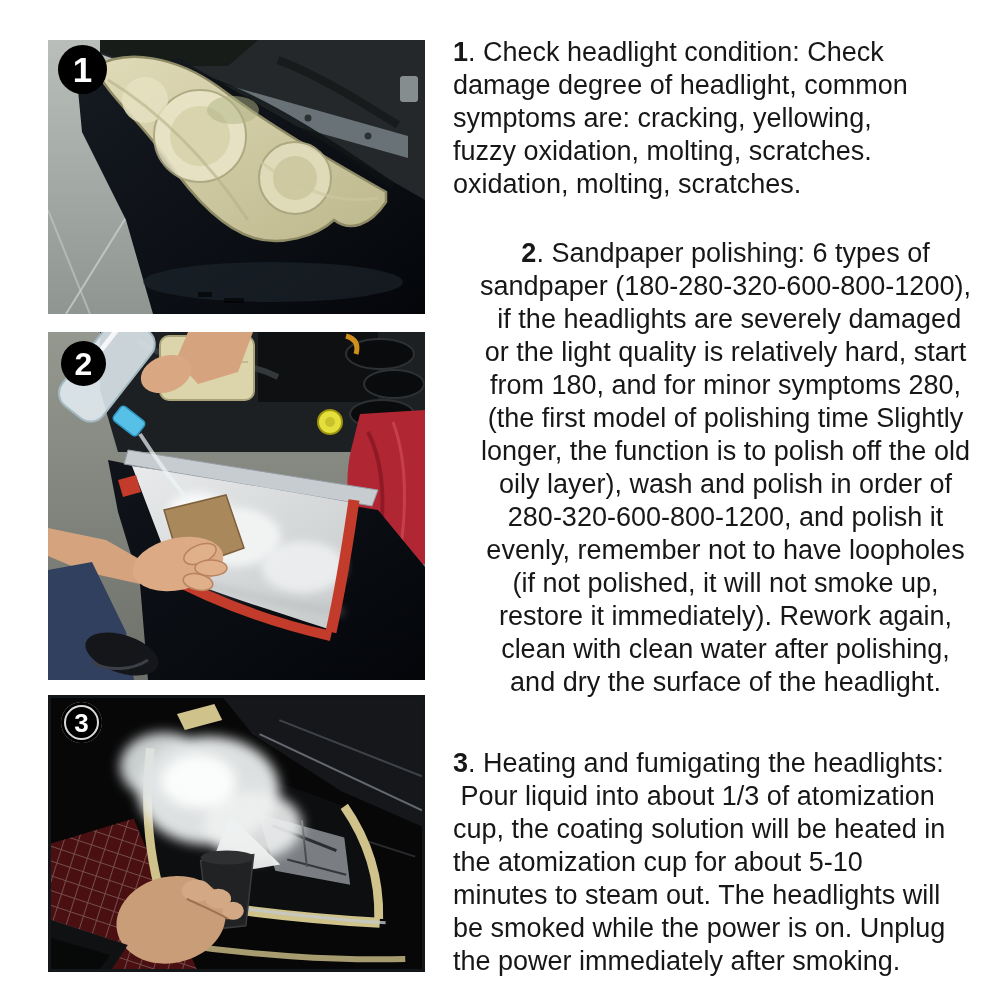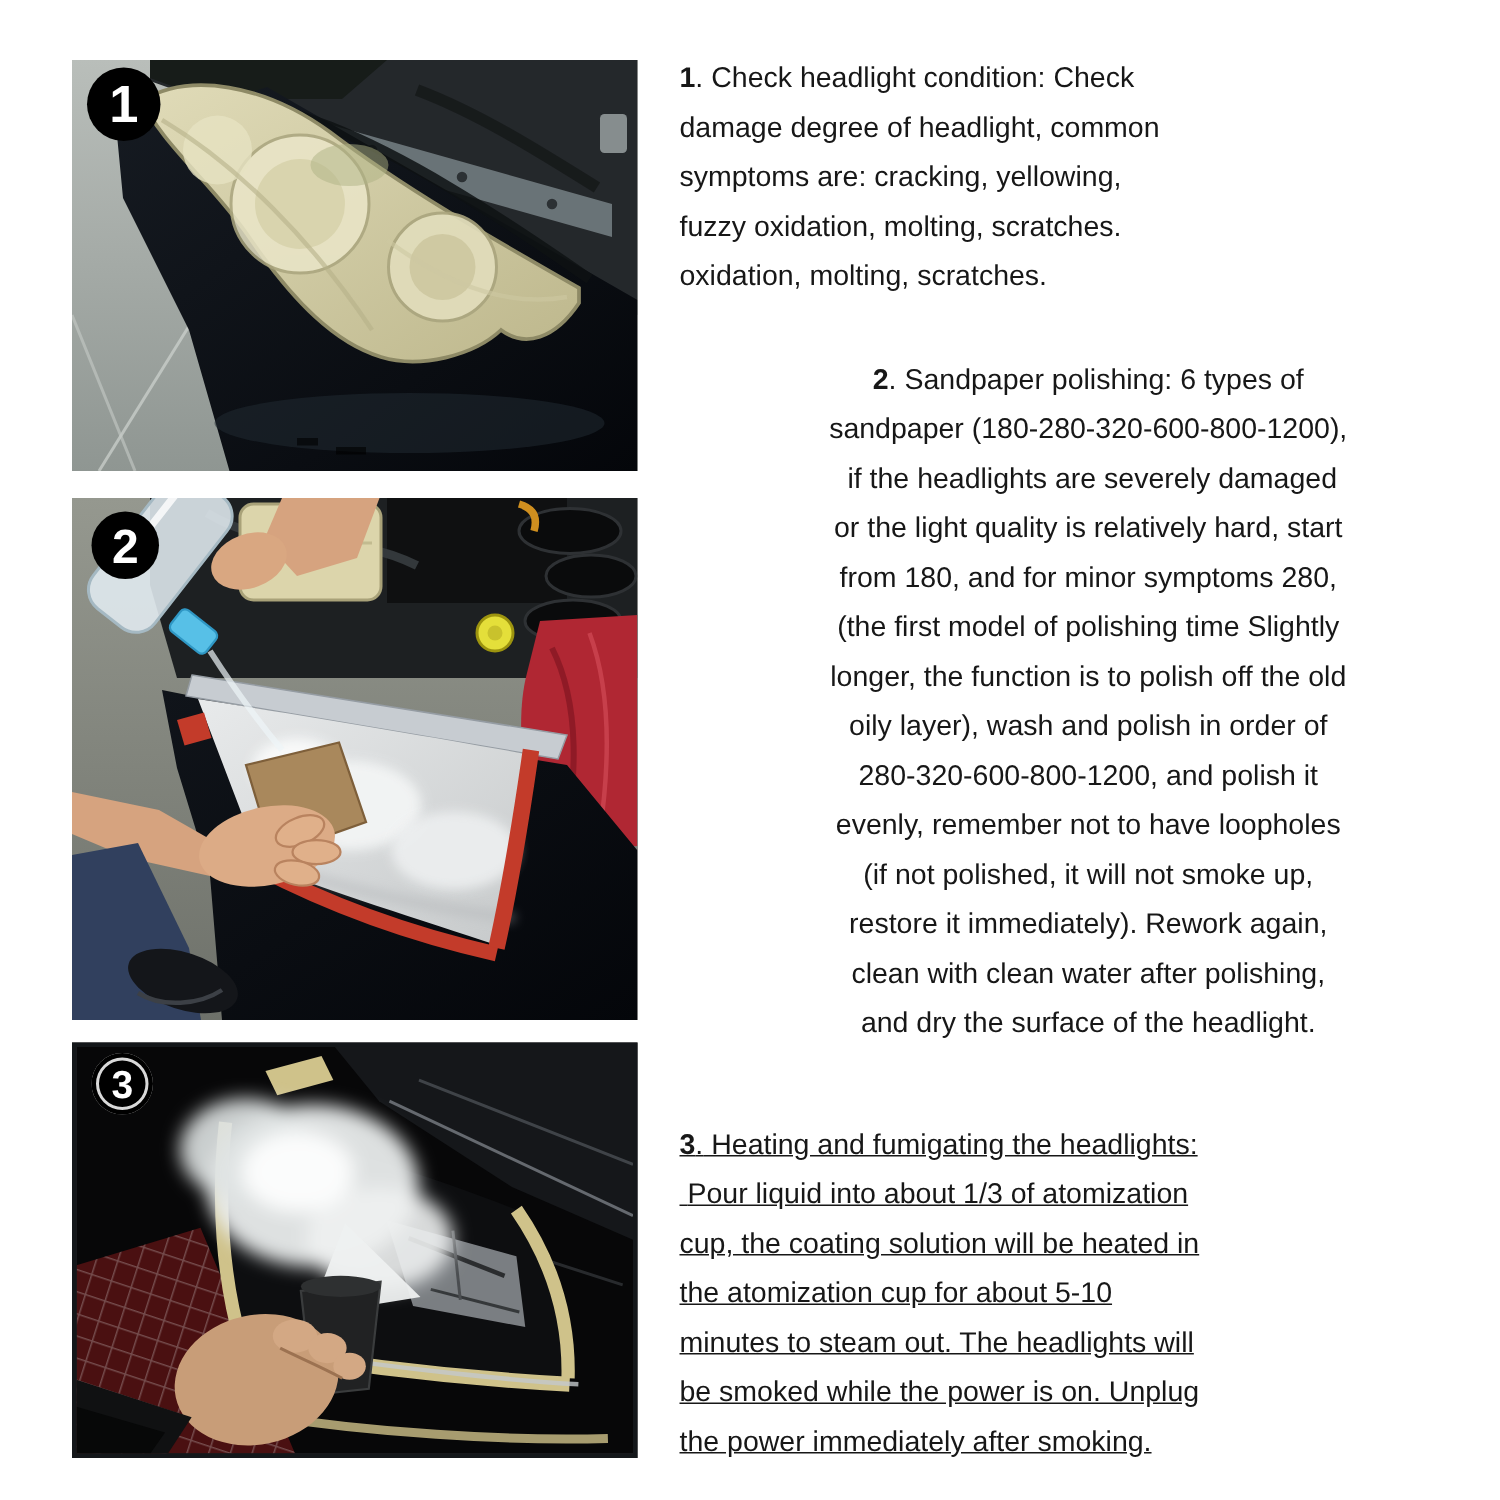--- a/index.html
+++ b/index.html
@@ -16,26 +16,26 @@
   .badge{position:absolute;border-radius:50%;background:#000;color:#fff;
          display:flex;align-items:center;justify-content:center;font-weight:bold;
          line-height:1;user-select:none;}
   .badge1{left:10px;top:5px;width:49px;height:49px;font-size:35px;}
   .badge2{left:13px;top:9px;width:45px;height:45px;font-size:32px;}
   .badge3{left:10px;top:4px;width:41px;height:41px;font-size:26px;
           box-shadow:inset 0 0 0 3px #000, inset 0 0 0 5px rgba(255,255,255,.85);}
 
   
   .step{position:absolute;left:453px;width:545px;margin:0;color:#171717;
-        font-size:19px;line-height:33px;letter-spacing:0;}
+        font-size:27px;line-height:33px;letter-spacing:0;}
   .step .num{font-weight:700;}
   .step .rest{white-space:pre-wrap;}
   .step1{top:36px;}
   .step2{top:237px;text-align:center;}
-  .step3{top:747px;text-decoration:underline;}
+  .step3{top:747px;}
 </style>
 </head>
 <body>
 
 <div class="page">
 
   <figure class="photo photo1">
     <svg viewBox="0 0 377 274" preserveAspectRatio="none">
       <defs>
         <linearGradient id="p1concrete" x1="0" y1="0" x2="0" y2="1">

